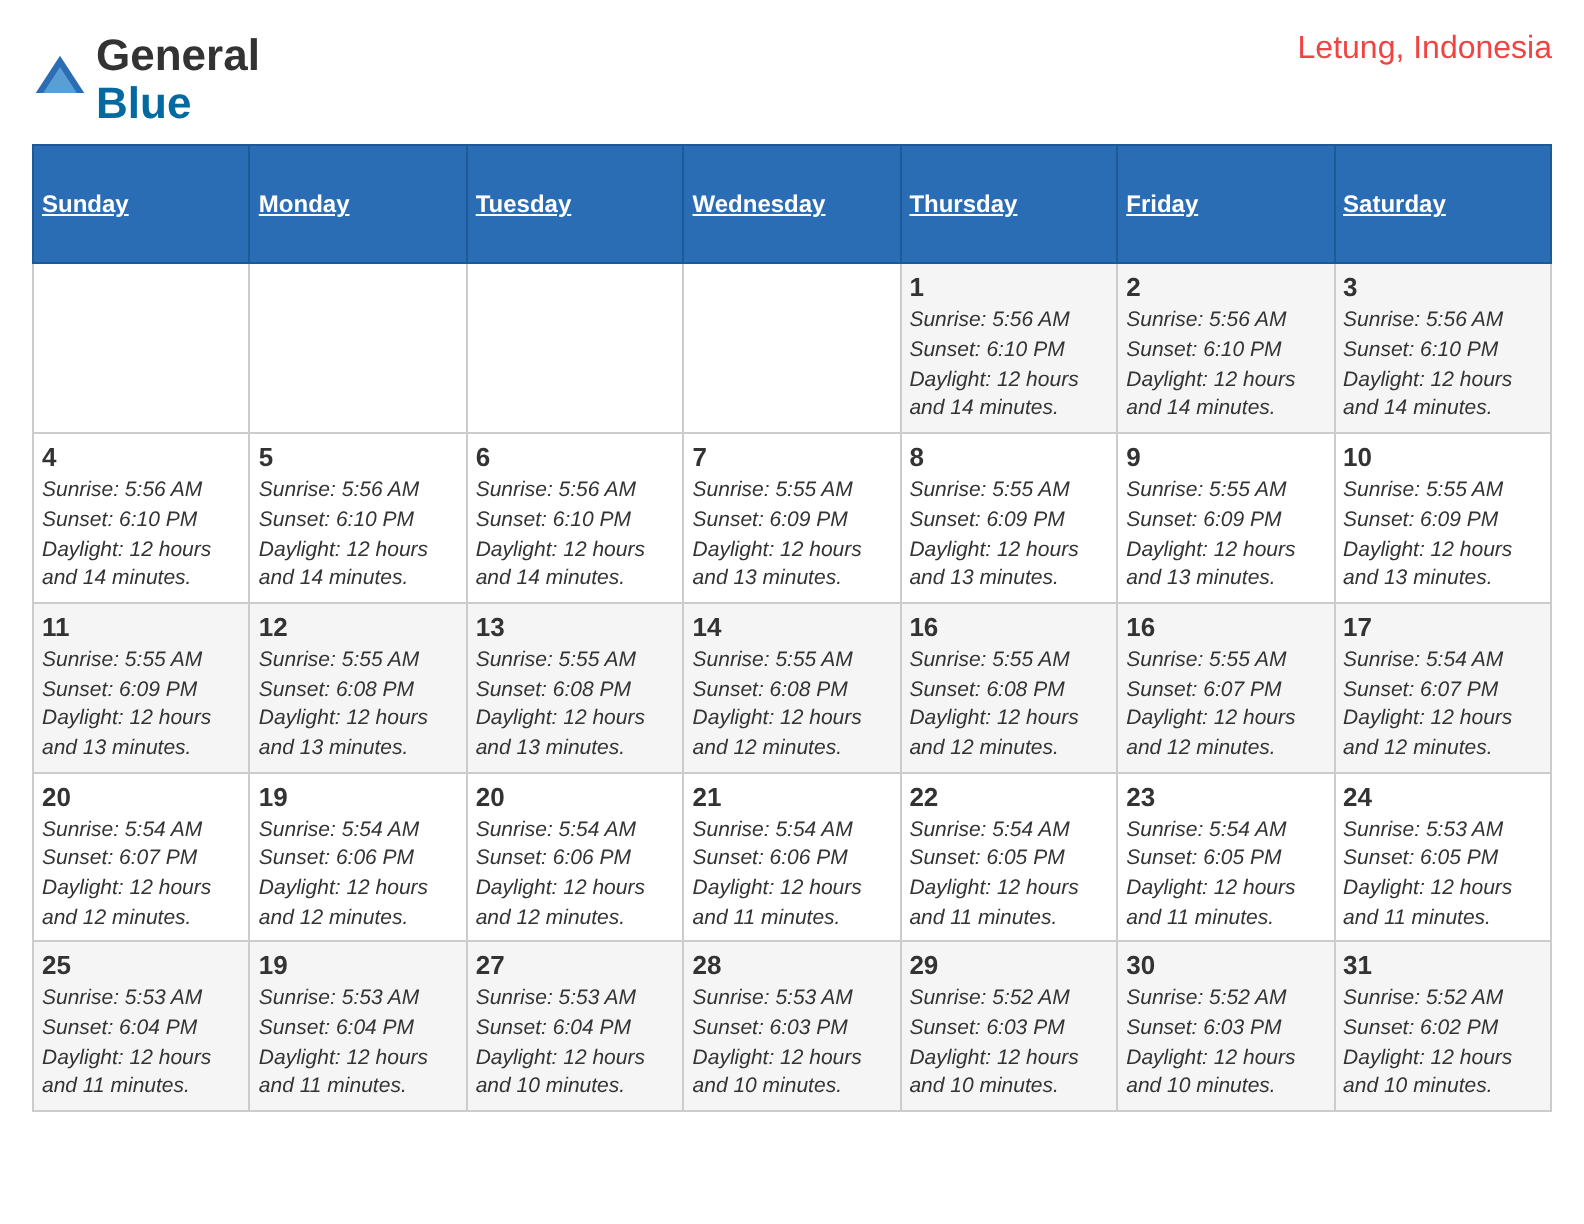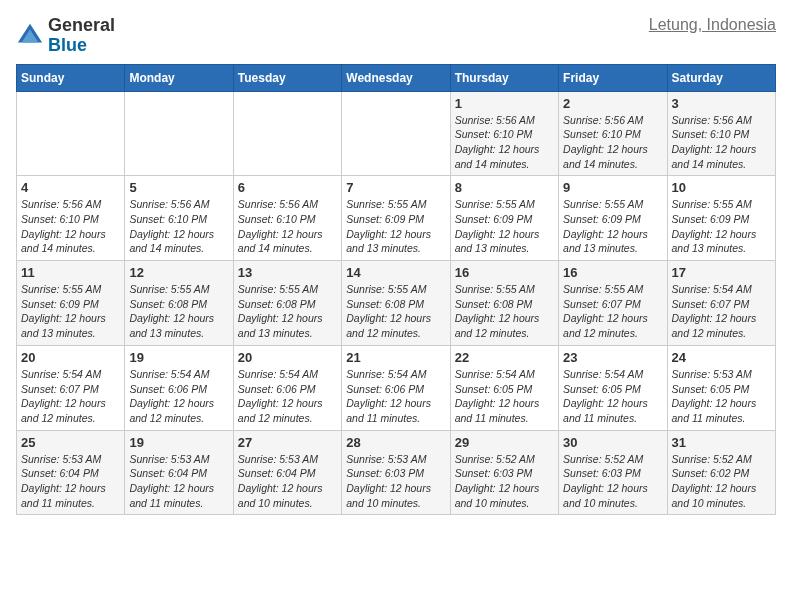--- a/index.html
+++ b/index.html
@@ -15,56 +15,56 @@
       justify-content: space-between;
       align-items: flex-start;
       margin-bottom: 8px;
     }
     .logo {
       display: flex;
       align-items: center;
       gap: 4px;
     }
     .logo-text {
-      font-size: 18px;
+      font-size: 22px;
       font-weight: bold;
       line-height: 1.1;
     }
     .logo-general { color: #333; }
     .logo-blue { color: #0369a1; }
     .logo-icon {
       width: 28px;
       height: 28px;
     }
     .title-block {
       text-align: right;
     }
     .month-year {
       font-size: 32px;
       font-weight: 300;
       color: #333;
     }
     .location {
       font-size: 16px;
-      color: #737373;
-      text-decoration: underline;
+      color: #ef4444;
     }
     .calendar {
       width: 100%;
       border-collapse: collapse;
       font-size: 11px;
     }
     .calendar thead th {
       background: #2a6db5;
       color: #fff;
-      padding: 6px 4px;
+      padding: 22px 4px;
       text-align: left;
       font-size: 12px;
       font-weight: bold;
       border: 1px solid #1e5a9a;
+      text-decoration: underline;
     }
     .calendar tbody td {
       border: 1px solid #ccc;
       vertical-align: top;
       padding: 4px;
       width: calc(100%/7);
       min-height: 80px;
     }
     .calendar tbody tr:nth-child(odd) td {
       background: #f5f5f5;

